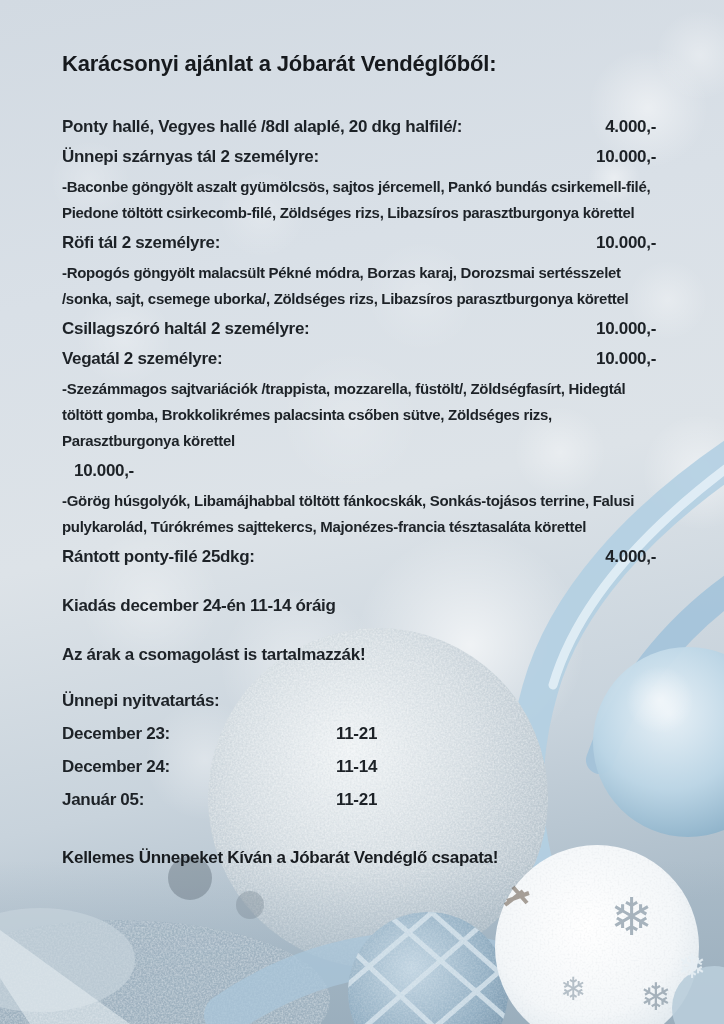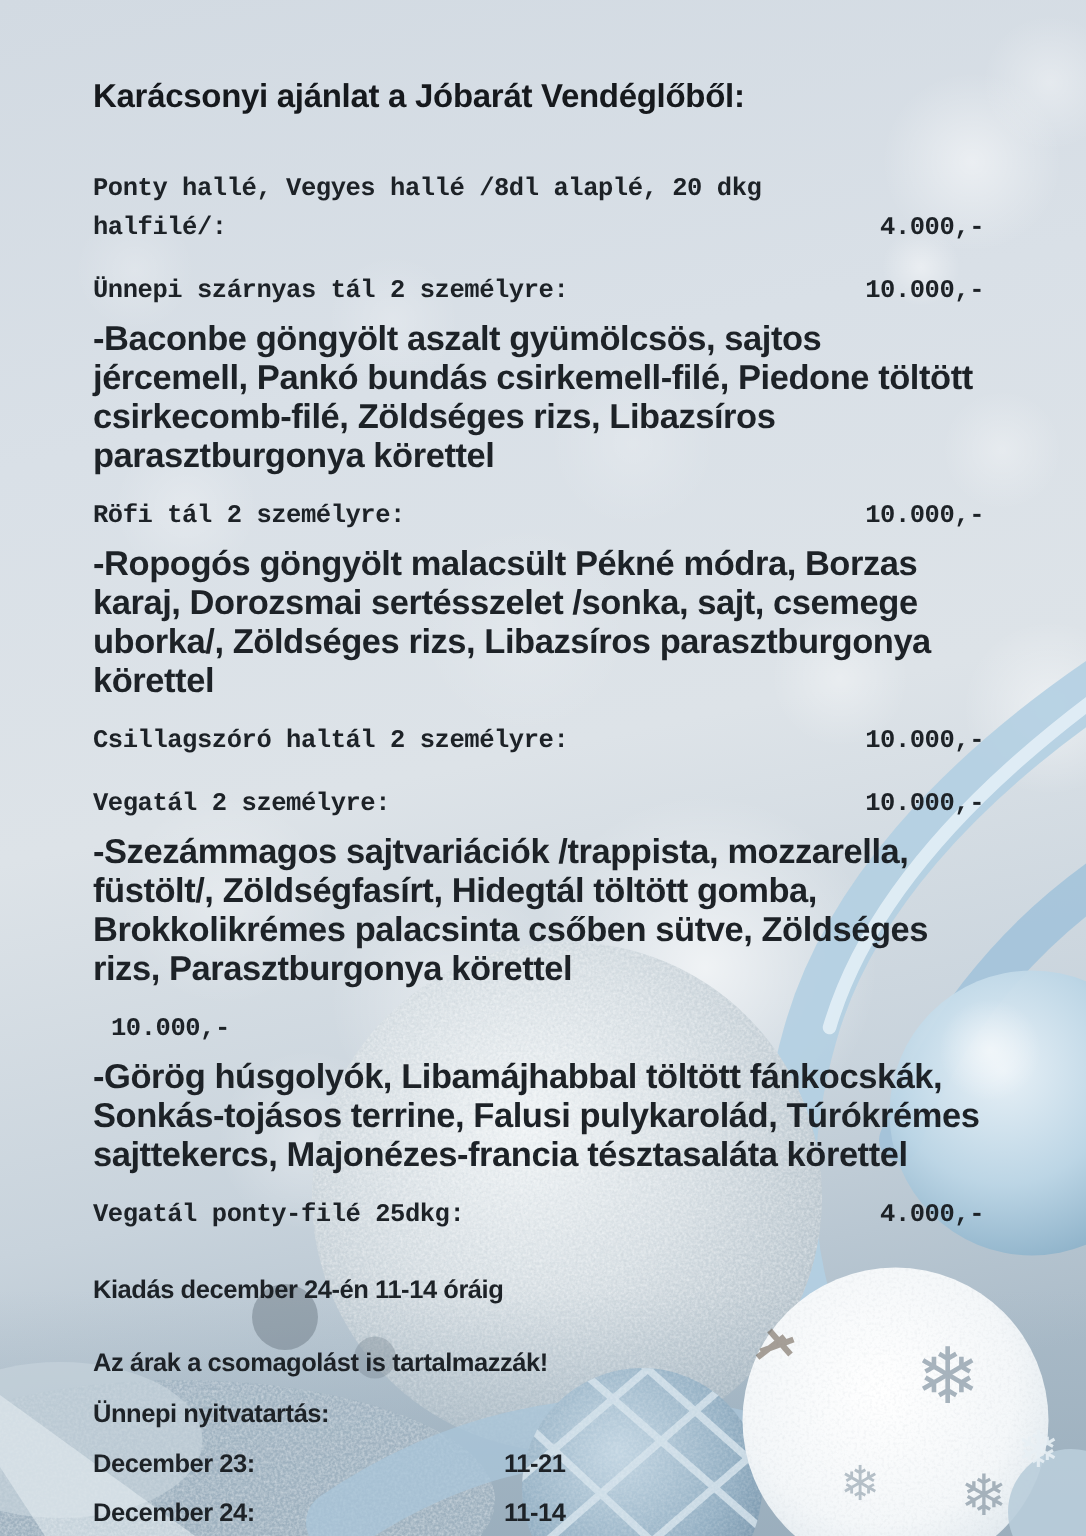--- a/index.html
+++ b/index.html
@@ -12,29 +12,29 @@
   .content{
     position:absolute;inset:0;z-index:2;
     padding:50px 68px 1px 62px;
   }
   .title{
     font-size:22px;font-weight:700;letter-spacing:-0.2px;
     margin:0 0 36px 0;line-height:28px;color:#16191d;
   }
   .menu-row{
     display:flex;align-items:flex-end;
-    margin-top:16px;font-size:17px;font-weight:700;line-height:26px;letter-spacing:-0.3px;font-family:Liberation Mono, monospace;
+    margin-top:4px;font-size:17px;font-weight:700;line-height:26px;letter-spacing:-0.3px;
   }
   .item-name{flex:1;}
   .item-price{margin-left:12px;white-space:nowrap;}
   .item-desc{
-    font-size:23px;font-weight:700;line-height:26px;letter-spacing:-0.3px;margin-top:4px;
+    font-size:15px;font-weight:700;line-height:26px;letter-spacing:-0.3px;margin-top:4px;
   }
   .note-line{font-size:17px;font-weight:700;line-height:26px;letter-spacing:-0.3px;margin-top:23px;}
-  .hours{margin-top:8px;}
+  .hours{margin-top:20px;}
   .hours-heading{font-size:17px;font-weight:700;line-height:26px;letter-spacing:-0.3px;}
   .hours-row{display:flex;margin-top:7px;font-size:17px;font-weight:700;line-height:26px;letter-spacing:-0.3px;}
   .hours-label{width:274px;flex-shrink:0;}
   .footer-greeting{
     font-size:17px;font-weight:700;line-height:26px;letter-spacing:-0.3px;margin-top:32px;color:#181c20;
   }
 </style>
 </head>
 <body>
 
@@ -207,21 +207,21 @@
         <span class="item-price">10.000,-</span>
       </div>
       <div class="item-desc">-Szezámmagos sajtvariációk /trappista, mozzarella, füstölt/, Zöldségfasírt, Hidegtál töltött gomba, Brokkolikrémes palacsinta csőben sütve, Zöldséges rizs, Parasztburgonya körettel</div>
 
       <div class="menu-row">
         <span class="item-price">10.000,-</span>
       </div>
       <div class="item-desc">-Görög húsgolyók, Libamájhabbal töltött fánkocskák, Sonkás-tojásos terrine, Falusi pulykarolád, Túrókrémes sajttekercs, Majonézes-francia tésztasaláta körettel</div>
 
       <div class="menu-row">
-        <span class="item-name">Vegatál ponty-filé 25dkg:</span>
+        <span class="item-name">Rántott ponty-filé 25dkg:</span>
         <span class="item-price">4.000,-</span>
       </div>
 
     </div>
 
     <div>
       <div class="note-line">Kiadás december 24-én 11-14 óráig</div>
       <div class="note-line">Az árak a csomagolást is tartalmazzák!</div>
     </div>
 
@@ -235,15 +235,16 @@
       <div class="hours-row">
         <span class="hours-label">December 24:</span>
         <span class="hours-value">11-14</span>
       </div>
       <div class="hours-row">
         <span class="hours-label">Január 05:</span>
         <span class="hours-value">11-21</span>
       </div>
     </div>
 
+    <div class="footer-greeting">Kellemes Ünnepeket Kíván a Jóbarát Vendéglő csapata!</div>
 
   </div>
 </div>
 
 </body></html>

